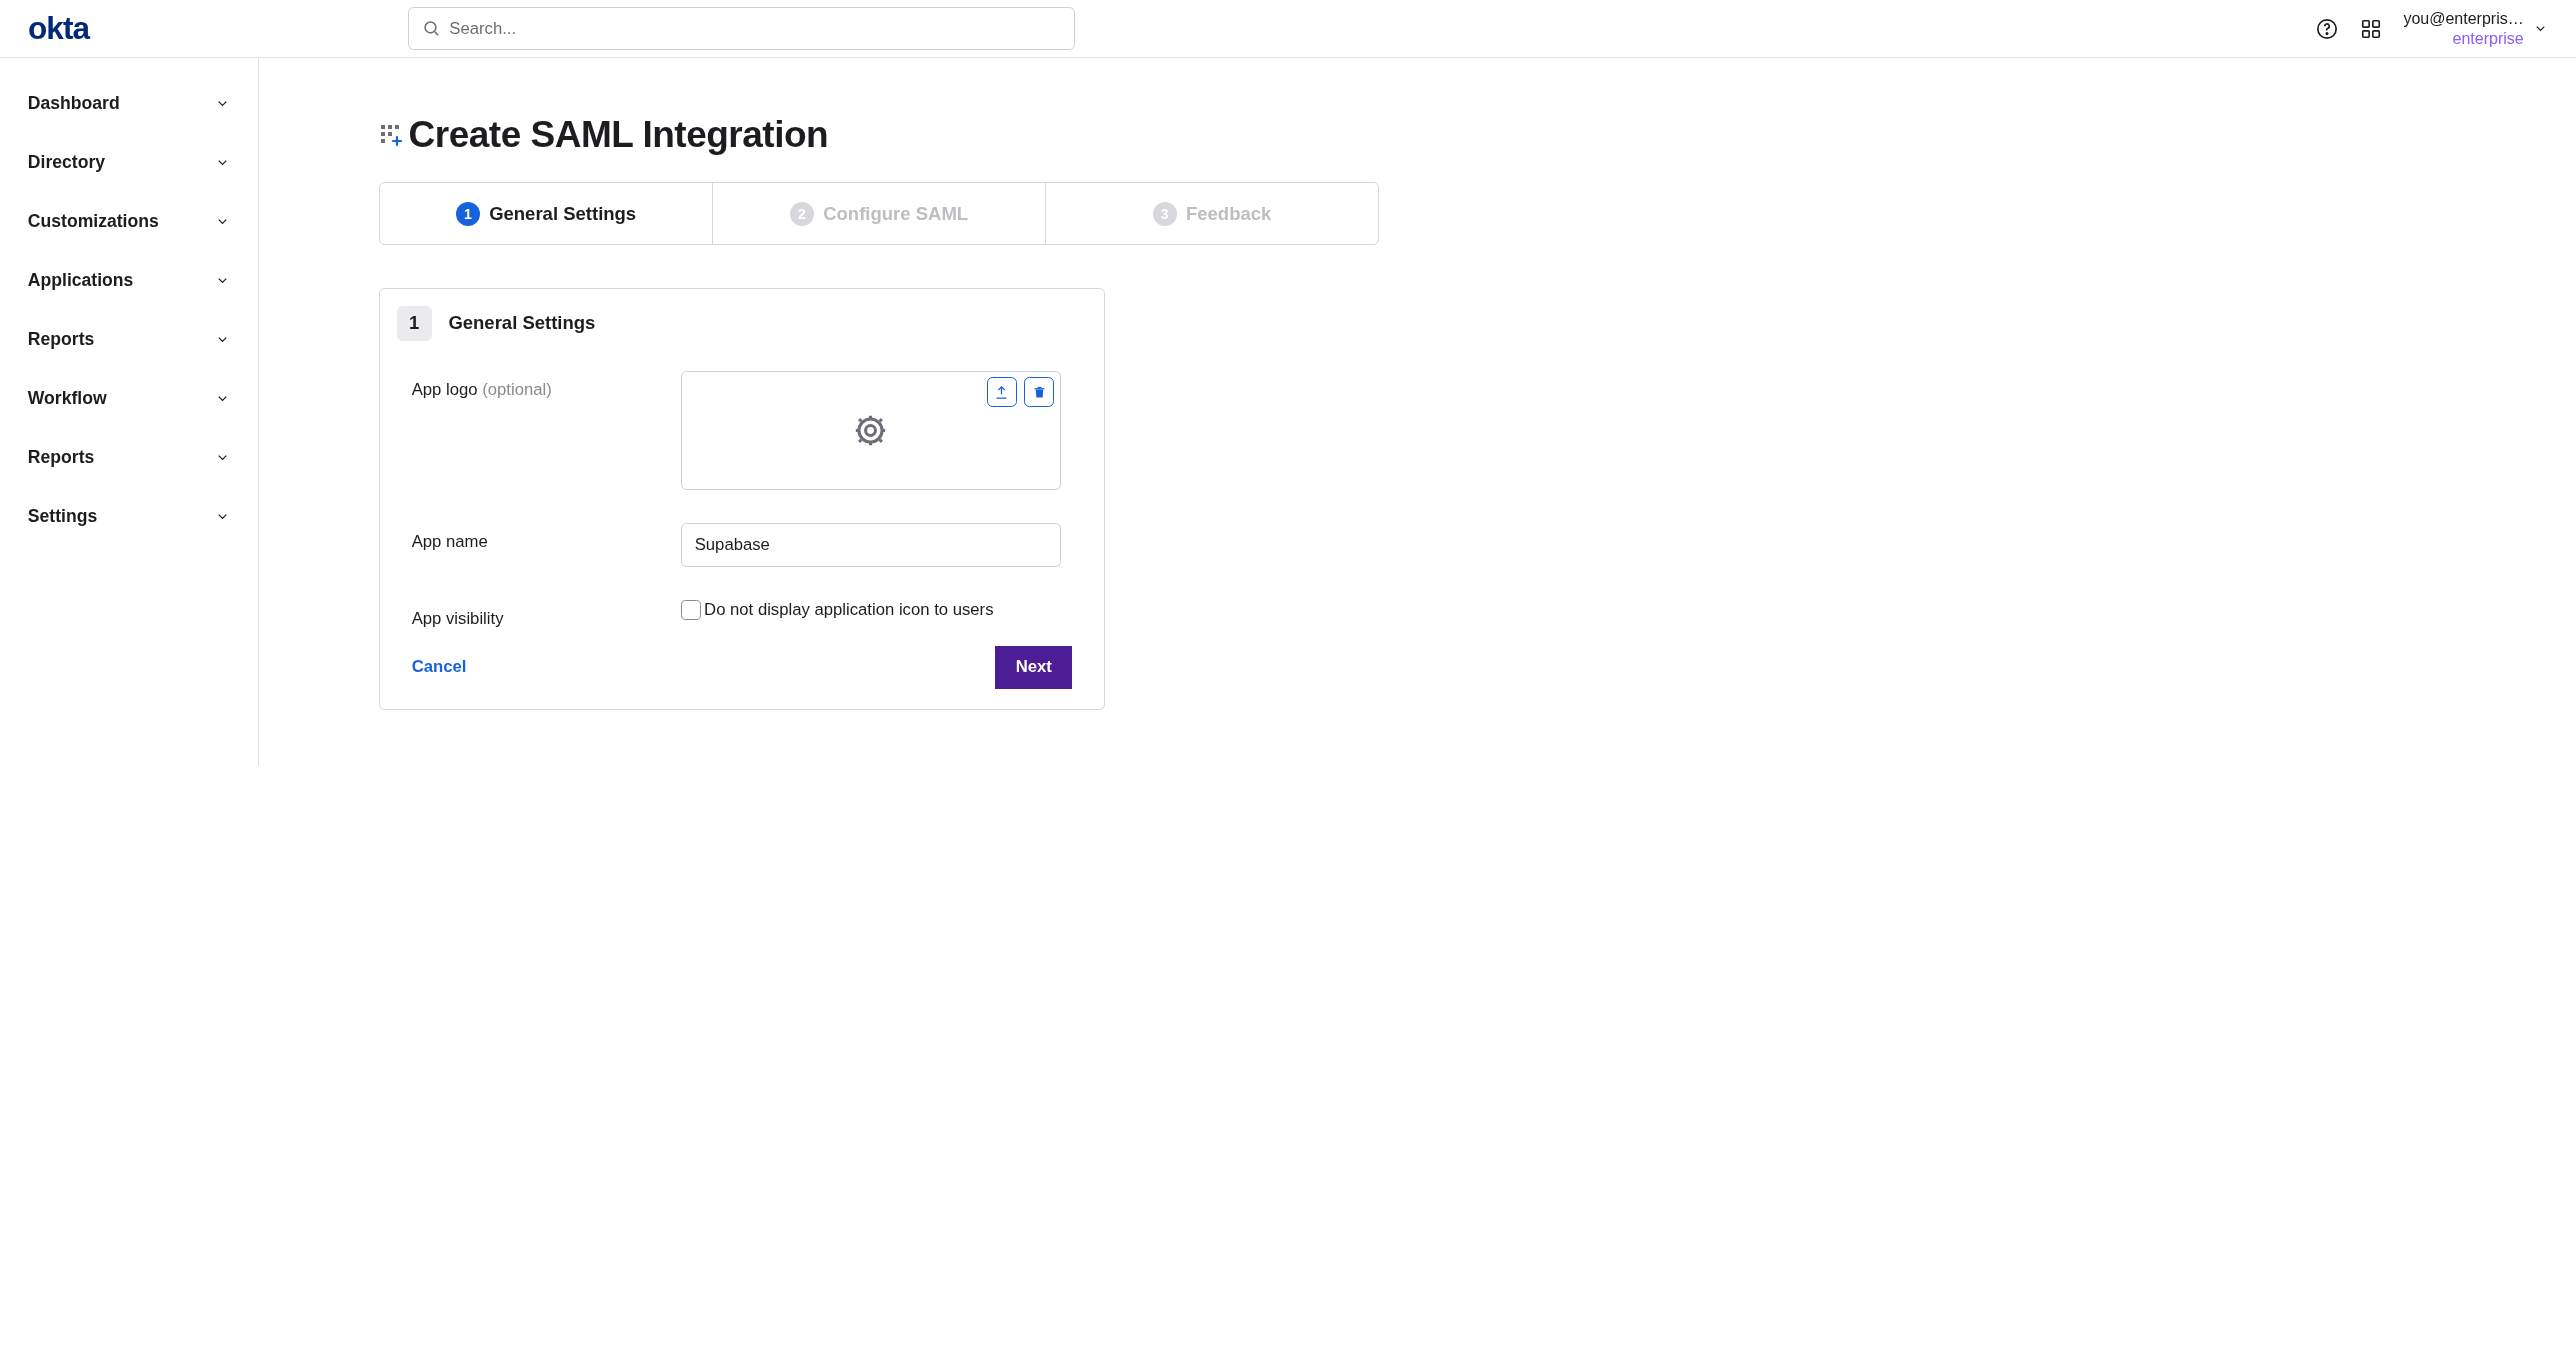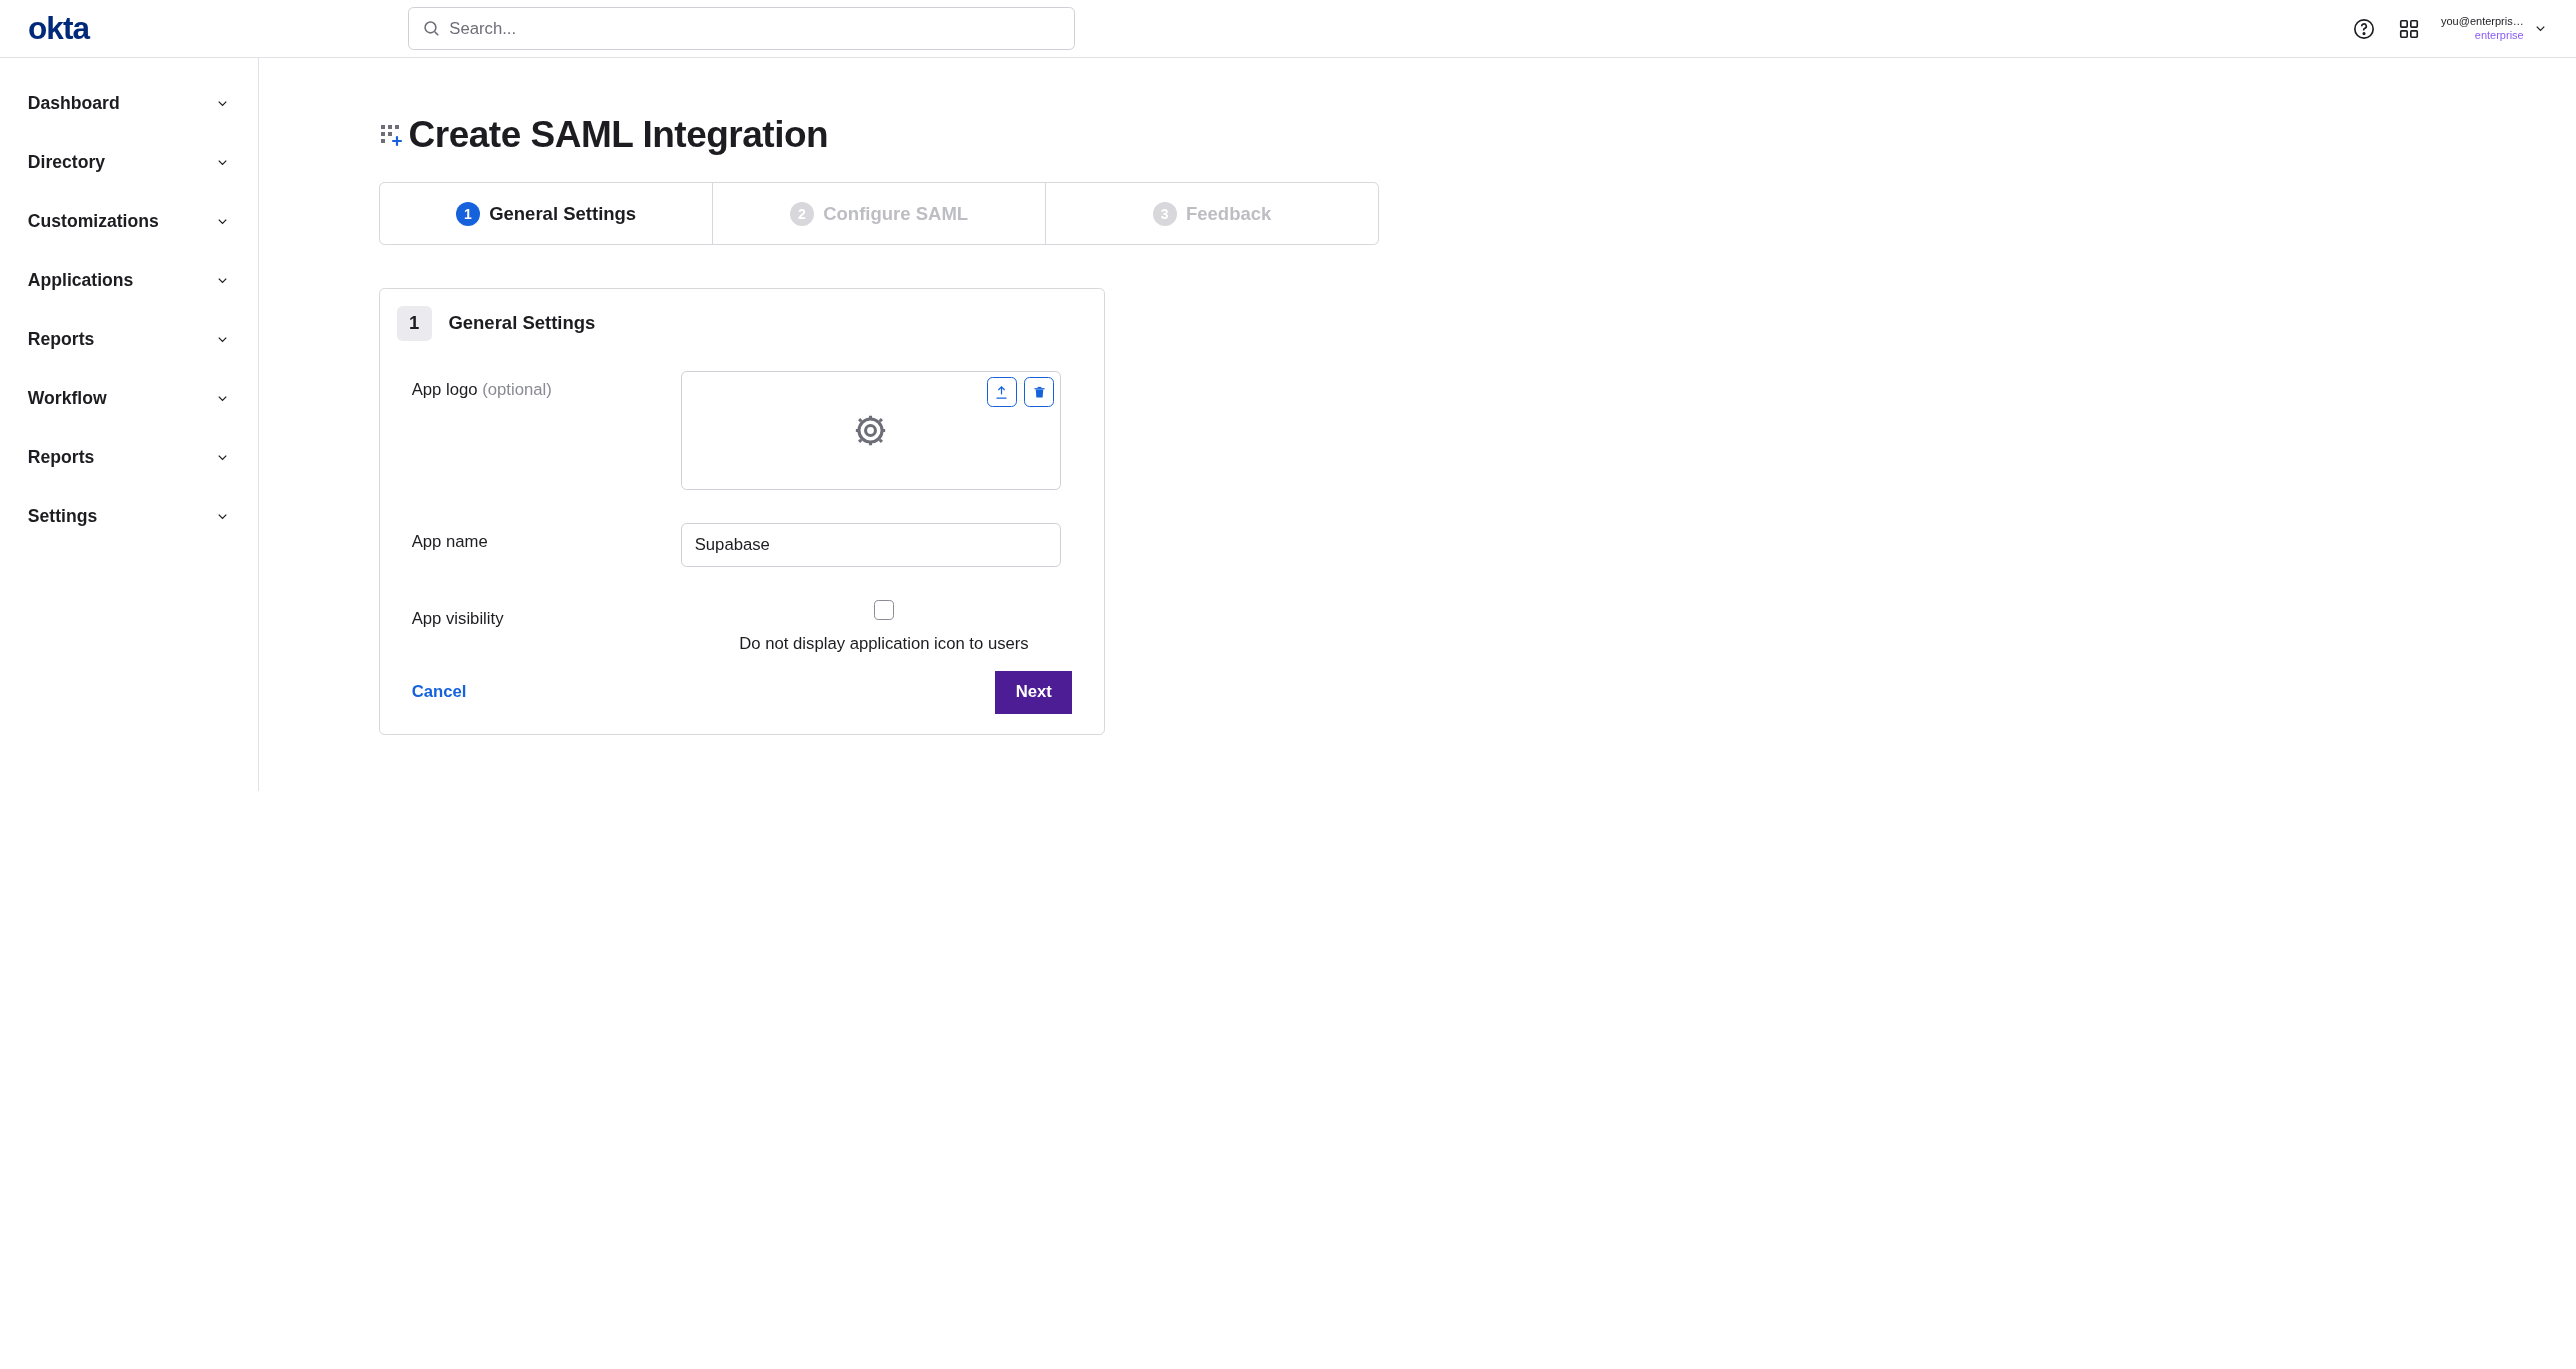--- a/index.html
+++ b/index.html
@@ -44,21 +44,21 @@
     outline: none;
     font-size: 16.7px;
     flex: 1;
     color: #1d1d21;
   }
   .search input::placeholder { color: #6e6e78; }
   .spacer { flex: 1; }
   .top-icons { display: flex; align-items: center; gap: 20.4px; }
   .icon-btn { width: 24px; height: 24px; display:flex; align-items:center; justify-content:center; color:#1d1d21; cursor:pointer;}
   .user-block { display:flex; align-items:center; gap:9.3px; cursor:pointer; max-width:185px;}
-  .user-text { text-align:right; line-height:1.2; font-size:11px; color:#1d1d21; }
+  .user-text { text-align:right; line-height:1.2; font-size:16px; color:#1d1d21; }
   .user-text .line2 { color:#8b5cf6; }
   .layout { display:flex; }
   .sidebar {
     width: 259px;
     border-right: 0.9px solid #e1e1e5;
     padding: 22px 18.5px;
   }
   .nav-item {
     display:flex;
     align-items:center;
@@ -169,21 +169,21 @@
   }
   .mini-btn {
     width:30px; height:30px;
     border:0.9px solid #1662dd;
     border-radius:5.6px;
     display:flex; align-items:center; justify-content:center;
     color:#1662dd;
     background:#fff;
     cursor:pointer;
   }
-  .check-row { display:flex; align-items:center; gap:14px;flex-direction:column; }
+  .check-row { display:flex; align-items:center; gap:3px; }
   .checkbox {
     width:20.4px; height:20.4px; border:1.4px solid #8a8a94; border-radius:4.6px;
     cursor:pointer; background:#fff;
   }
   .form-actions {
     display:flex; align-items:center; justify-content:space-between;
     padding: 0 15px;
     margin-top: 9.3px;
   }
   .link-btn {

